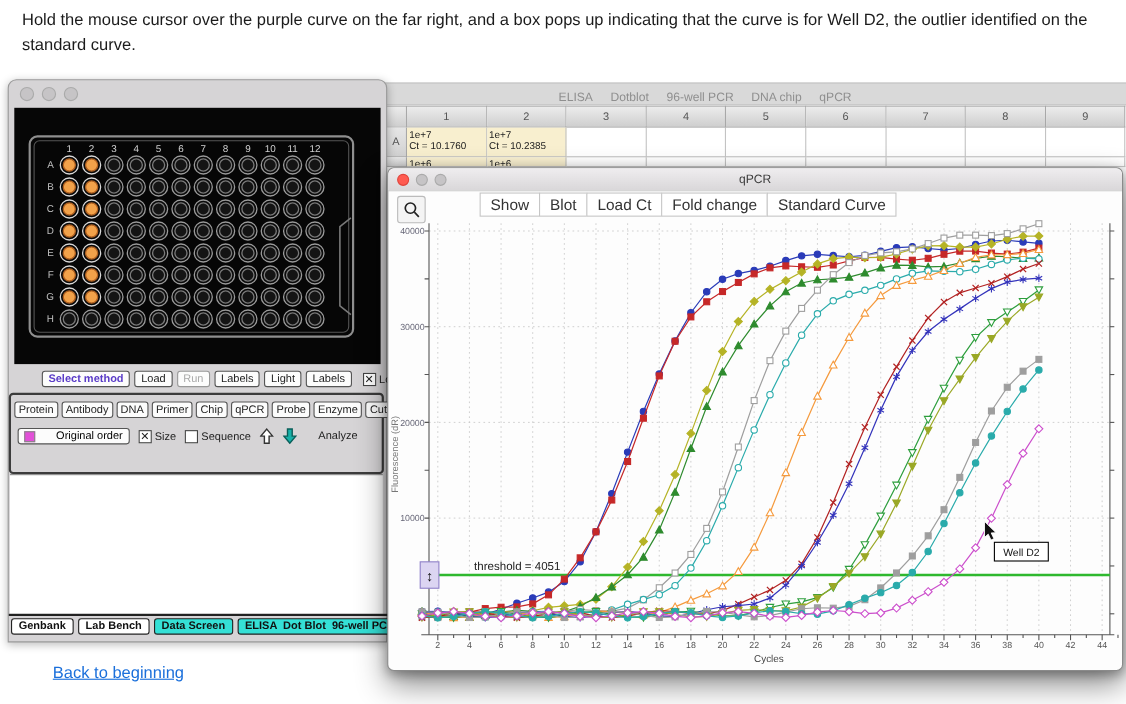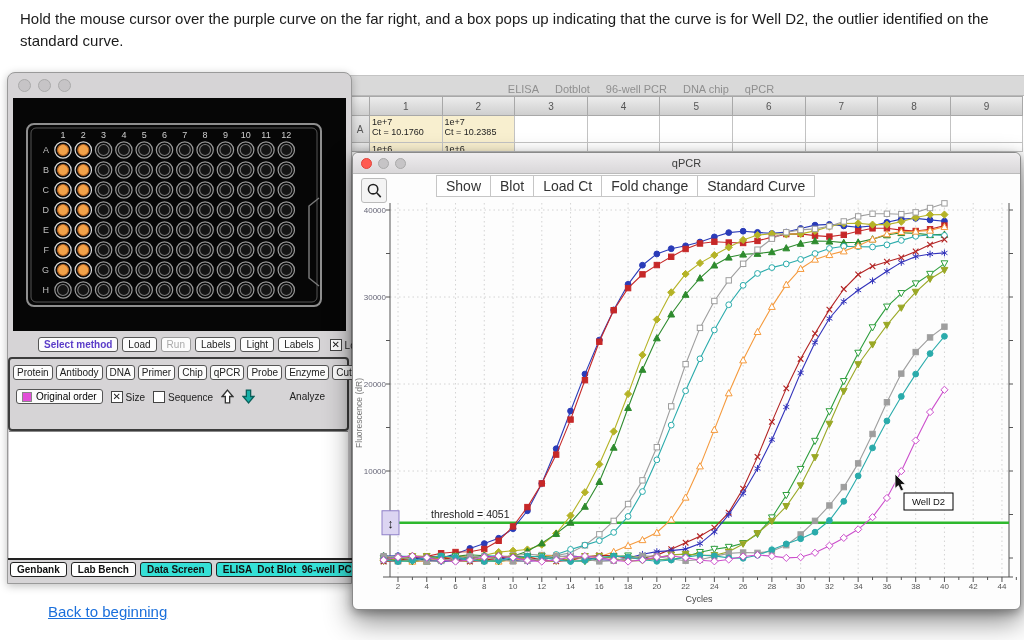--- a/index.html
+++ b/index.html
@@ -46,21 +46,21 @@
   .btn.grayed{color:#aaa;border-color:#999;}
   .chk{display:flex;align-items:flex-end;gap:3px;font-size:10px;color:#222;}
   .box{width:12px;height:12px;border:1.5px solid #444;background:#fff;box-sizing:border-box;
         display:flex;align-items:center;justify-content:center;font-size:10px;color:#222;}
   .box.checked::after{content:"\2715";}
   .tab-panel{position:absolute;left:0;top:284px;width:341px;height:74px;border:2px solid #3c3c3c;
         border-radius:4px;box-sizing:border-box;}
   .tabs-row{display:flex;gap:3px;padding:6px 3px 0 3px;}
   .tabs-row .btn{padding:1px 3px;}
   .row2{display:flex;align-items:center;gap:8px;padding:9px 8px 0 6px;font-size:10px;}
-  .oo-btn{display:flex;align-items:center;gap:4px;background:#fcfcfc;border:1.5px solid #555;
+  .oo-btn{display:flex;align-items:center;gap:19px;background:#fcfcfc;border:1.5px solid #555;
         border-radius:3px;font-size:10px;padding:1px 5px;}
   .oo-swatch{width:8px;height:8px;background:#e24fd8;border:1px solid #888;}
   .arrow-ico{display:inline-flex;align-items:center;}
   .analyze{margin-left:auto;padding-right:14px;color:#222;}
   .white-area{position:absolute;left:1px;top:358px;width:339px;height:126px;background:#fff;
         border-top:1px solid #888;}
   .tab-divider{position:absolute;left:0;top:485px;width:428px;height:2px;background:#222;}
   .bottom-tabs{position:absolute;left:2px;top:489px;width:440px;display:flex;gap:4px;}
   .btab{background:#fff;border:1.5px solid #222;border-radius:3px;font-size:10px;font-weight:bold;
         color:#111;padding:1px 6px;white-space:pre;}

